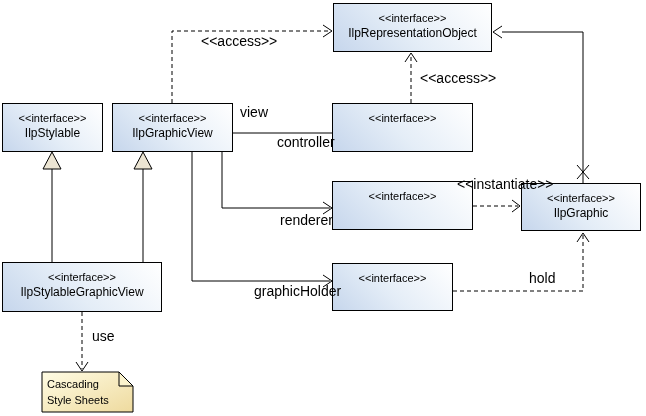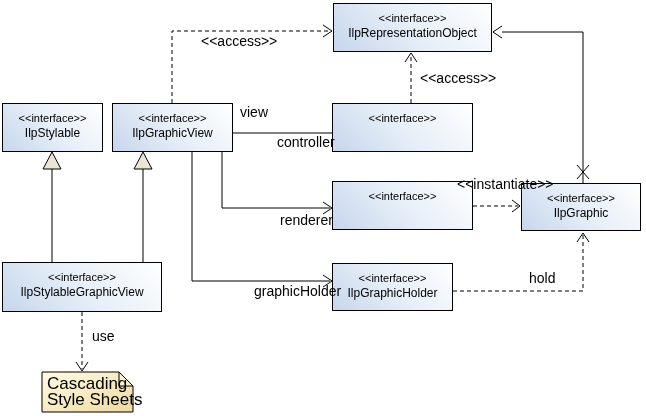--- a/index.html
+++ b/index.html
@@ -11,21 +11,21 @@
   .box {
     position:absolute; box-sizing:border-box;
     border:1px solid #000;
     background:linear-gradient(45deg,#c6d6ec 0%,#e4edf7 45%,#ffffff 100%);
     display:flex; flex-direction:column; align-items:center;
     padding-top:7px; text-align:center;
   }
   .stereo { font-size:11px; line-height:14px; white-space:nowrap; }
   .bname  { font-size:12px; font-weight:normal; line-height:17px; white-space:nowrap; }
   .lbl { position:absolute; font-size:14px; line-height:13px; white-space:nowrap; }
-  .note-text { position:absolute; left:47px; top:376px; font-size:17px; line-height:16px; }
+  .note-text { position:absolute; left:47px; top:376px; font-size:11px; line-height:16px; }
 </style>
 </head>
 <body>
 
 <div id="canvas">
 
   <svg id="wires" width="646" height="416" viewBox="0 0 646 416" fill="none" stroke="#000" stroke-width="1">
     <defs>
       <linearGradient id="noteGrad" x1="0" y1="0" x2="1" y2="1">
         <stop offset="0" stop-color="#fffce4"></stop>
@@ -118,21 +118,20 @@
     <span class="stereo">&lt;&lt;interface&gt;&gt;</span>
   </div>
 
   <div class="box" style="left:521px;top:183px;width:120px;height:48px">
     <span class="stereo">&lt;&lt;interface&gt;&gt;</span>
     <span class="bname">IlpGraphic</span>
   </div>
 
   <div class="box" style="left:332px;top:263px;width:121px;height:48px">
     <span class="stereo">&lt;&lt;interface&gt;&gt;</span>
-    <span class="bname">IlpGraphicHolder</span>
   </div>
 
   <div class="box" style="left:2px;top:262px;width:160px;height:50px">
     <span class="stereo">&lt;&lt;interface&gt;&gt;</span>
     <span class="bname">IlpStylableGraphicView</span>
   </div>
 
   <div class="lbl" style="left:201px;top:35px">&lt;&lt;access&gt;&gt;</div>
   <div class="lbl" style="left:420px;top:72px">&lt;&lt;access&gt;&gt;</div>
   <div class="lbl" style="left:240px;top:106px">view</div>

